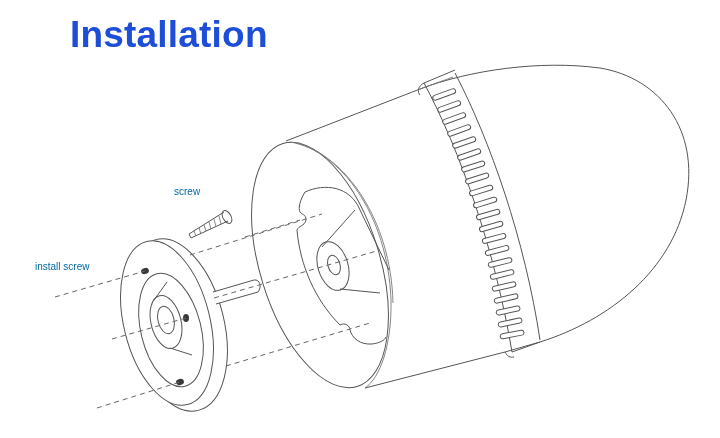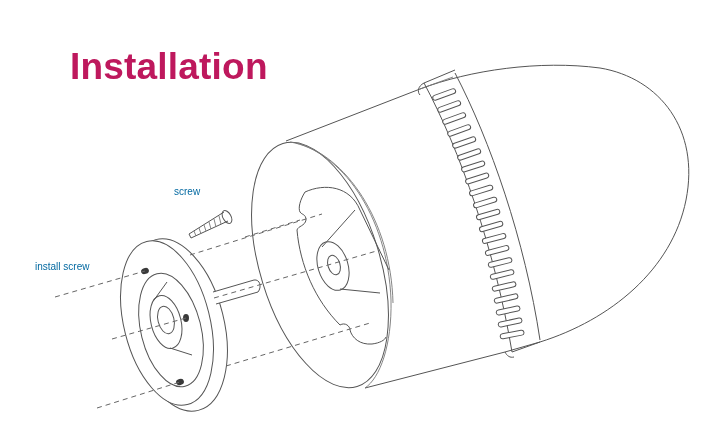--- a/index.html
+++ b/index.html
@@ -14,24 +14,23 @@
       overflow: hidden;
       font-family: "Liberation Sans", sans-serif;
     }
     .title {
       position: absolute;
       left: 70px;
       top: 16px;
       font-family: "Liberation Sans", sans-serif;
       font-weight: bold;
       font-size: 37px;
-      color: #be185d;
+      color: #1d4ed8;
       letter-spacing: 0.2px;
       line-height: 1;
-      margin-top: 32px;
     }
     .label {
       position: absolute;
       font-family: "Liberation Sans", sans-serif;
       font-size: 10px;
       color: #0369a1;
       line-height: 1;
     }
     .label-screw { left: 174px; top: 187px; }
     .label-hole  { left: 35px;  top: 262px; }

